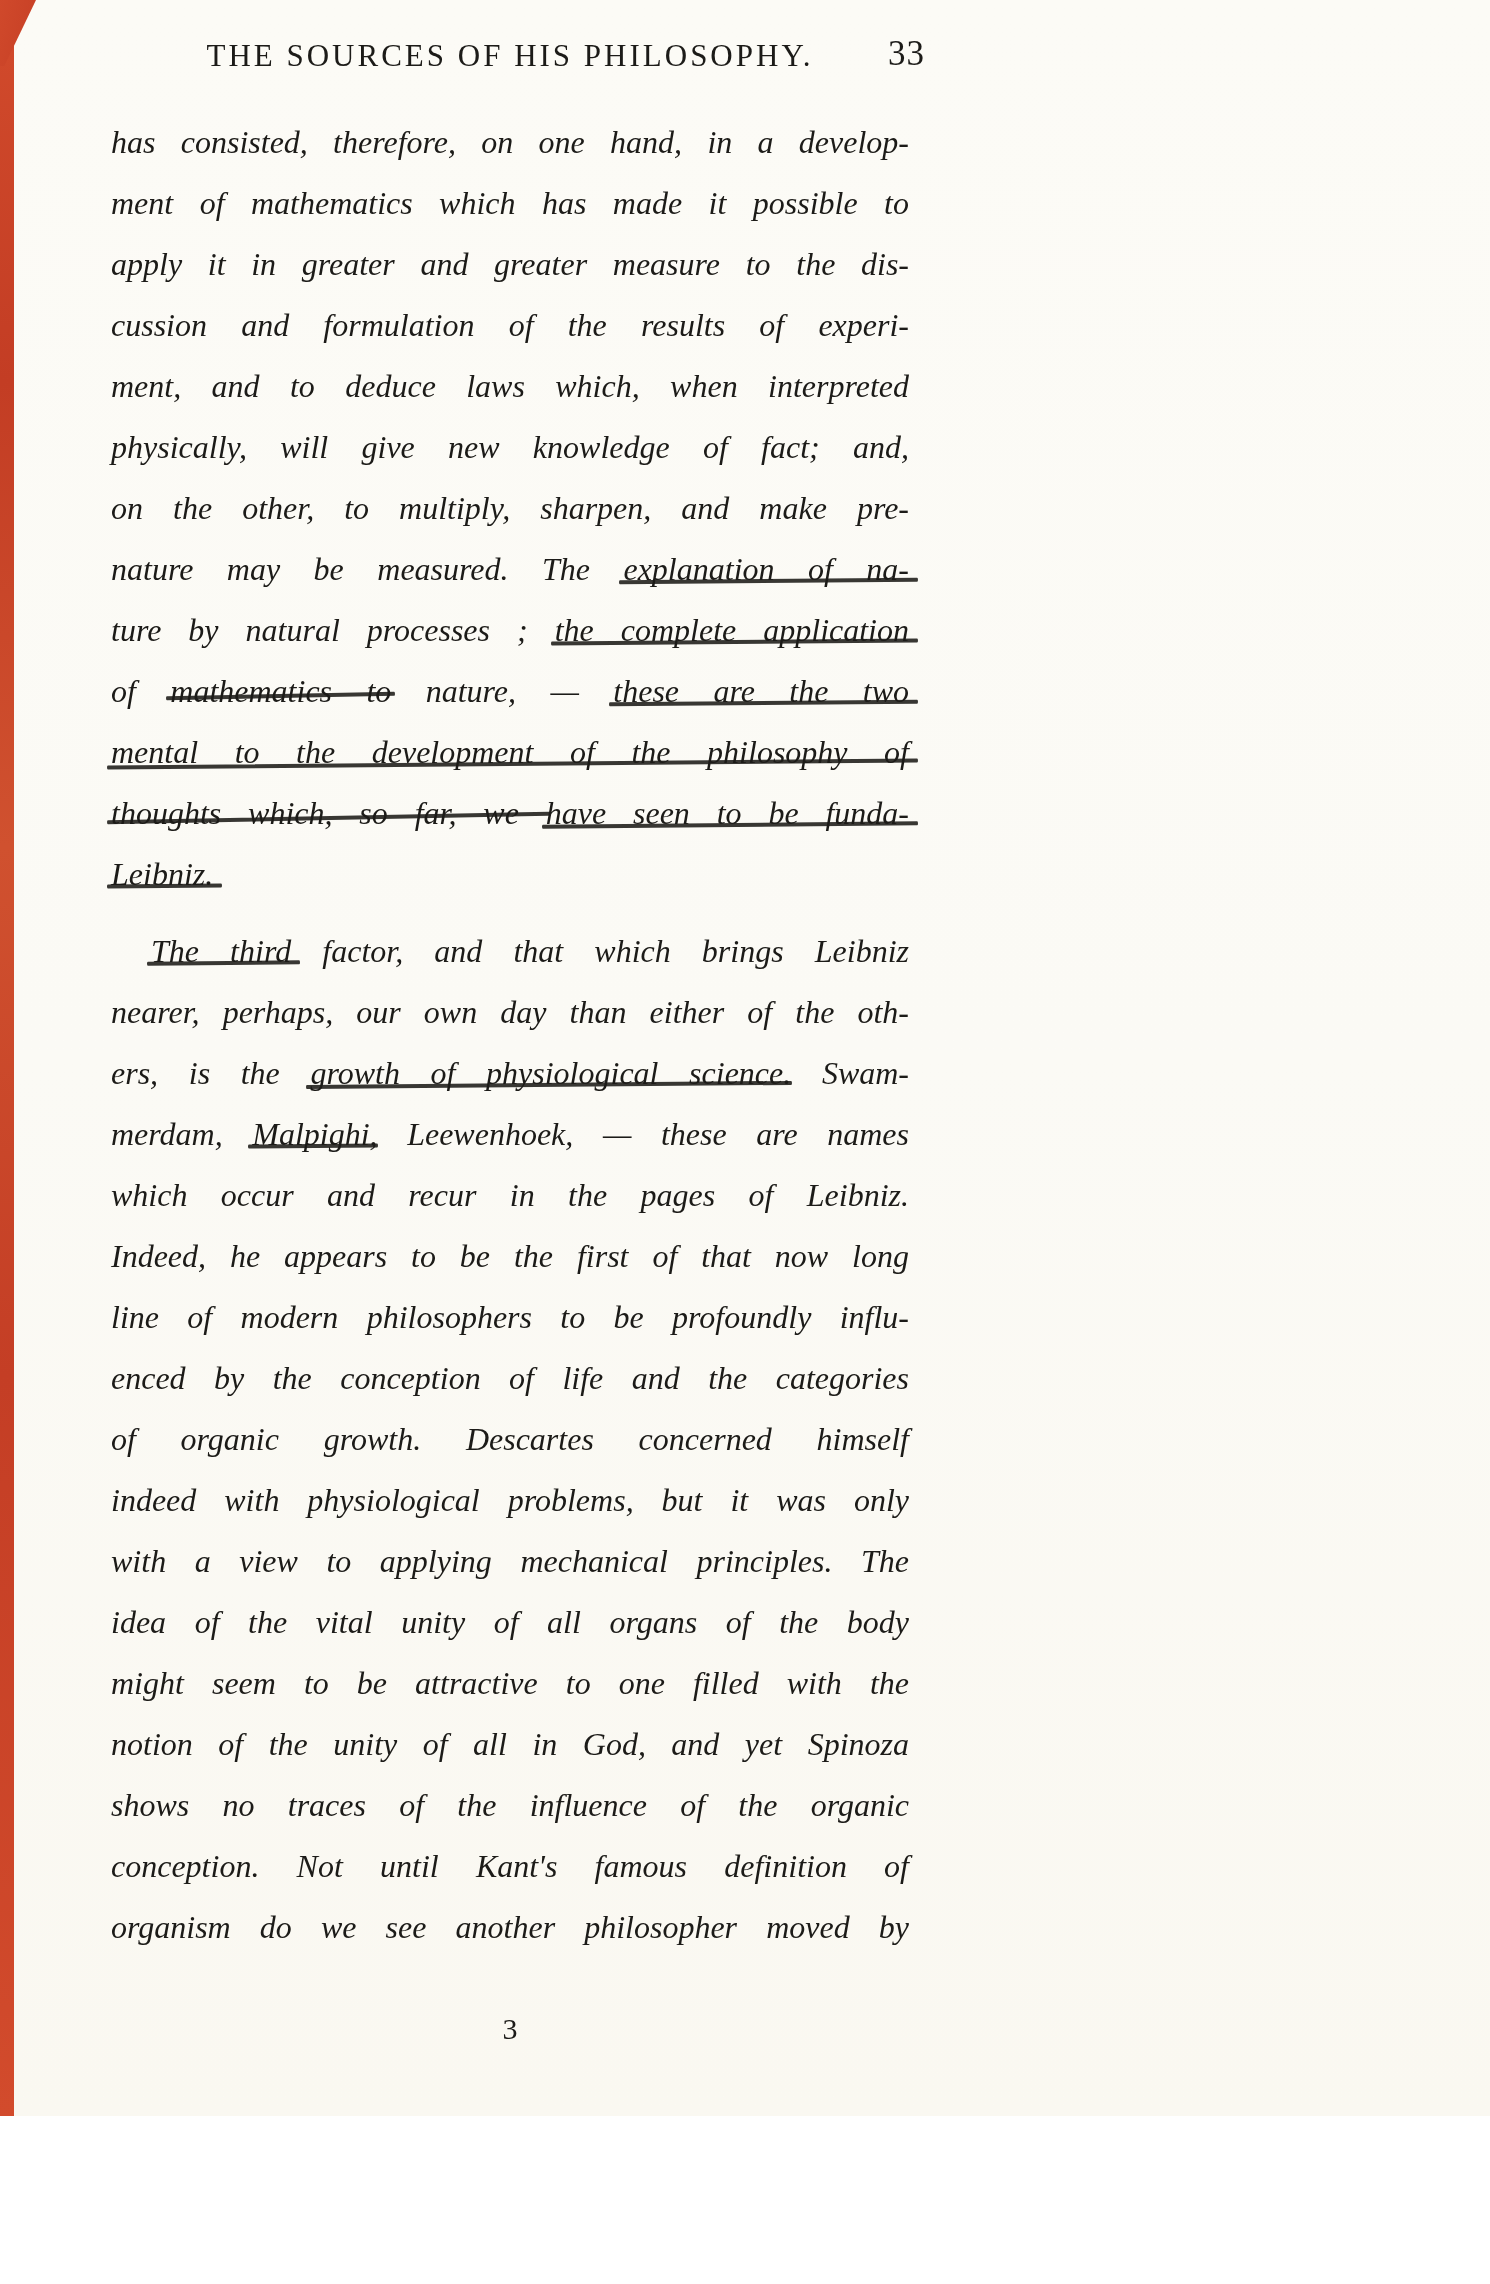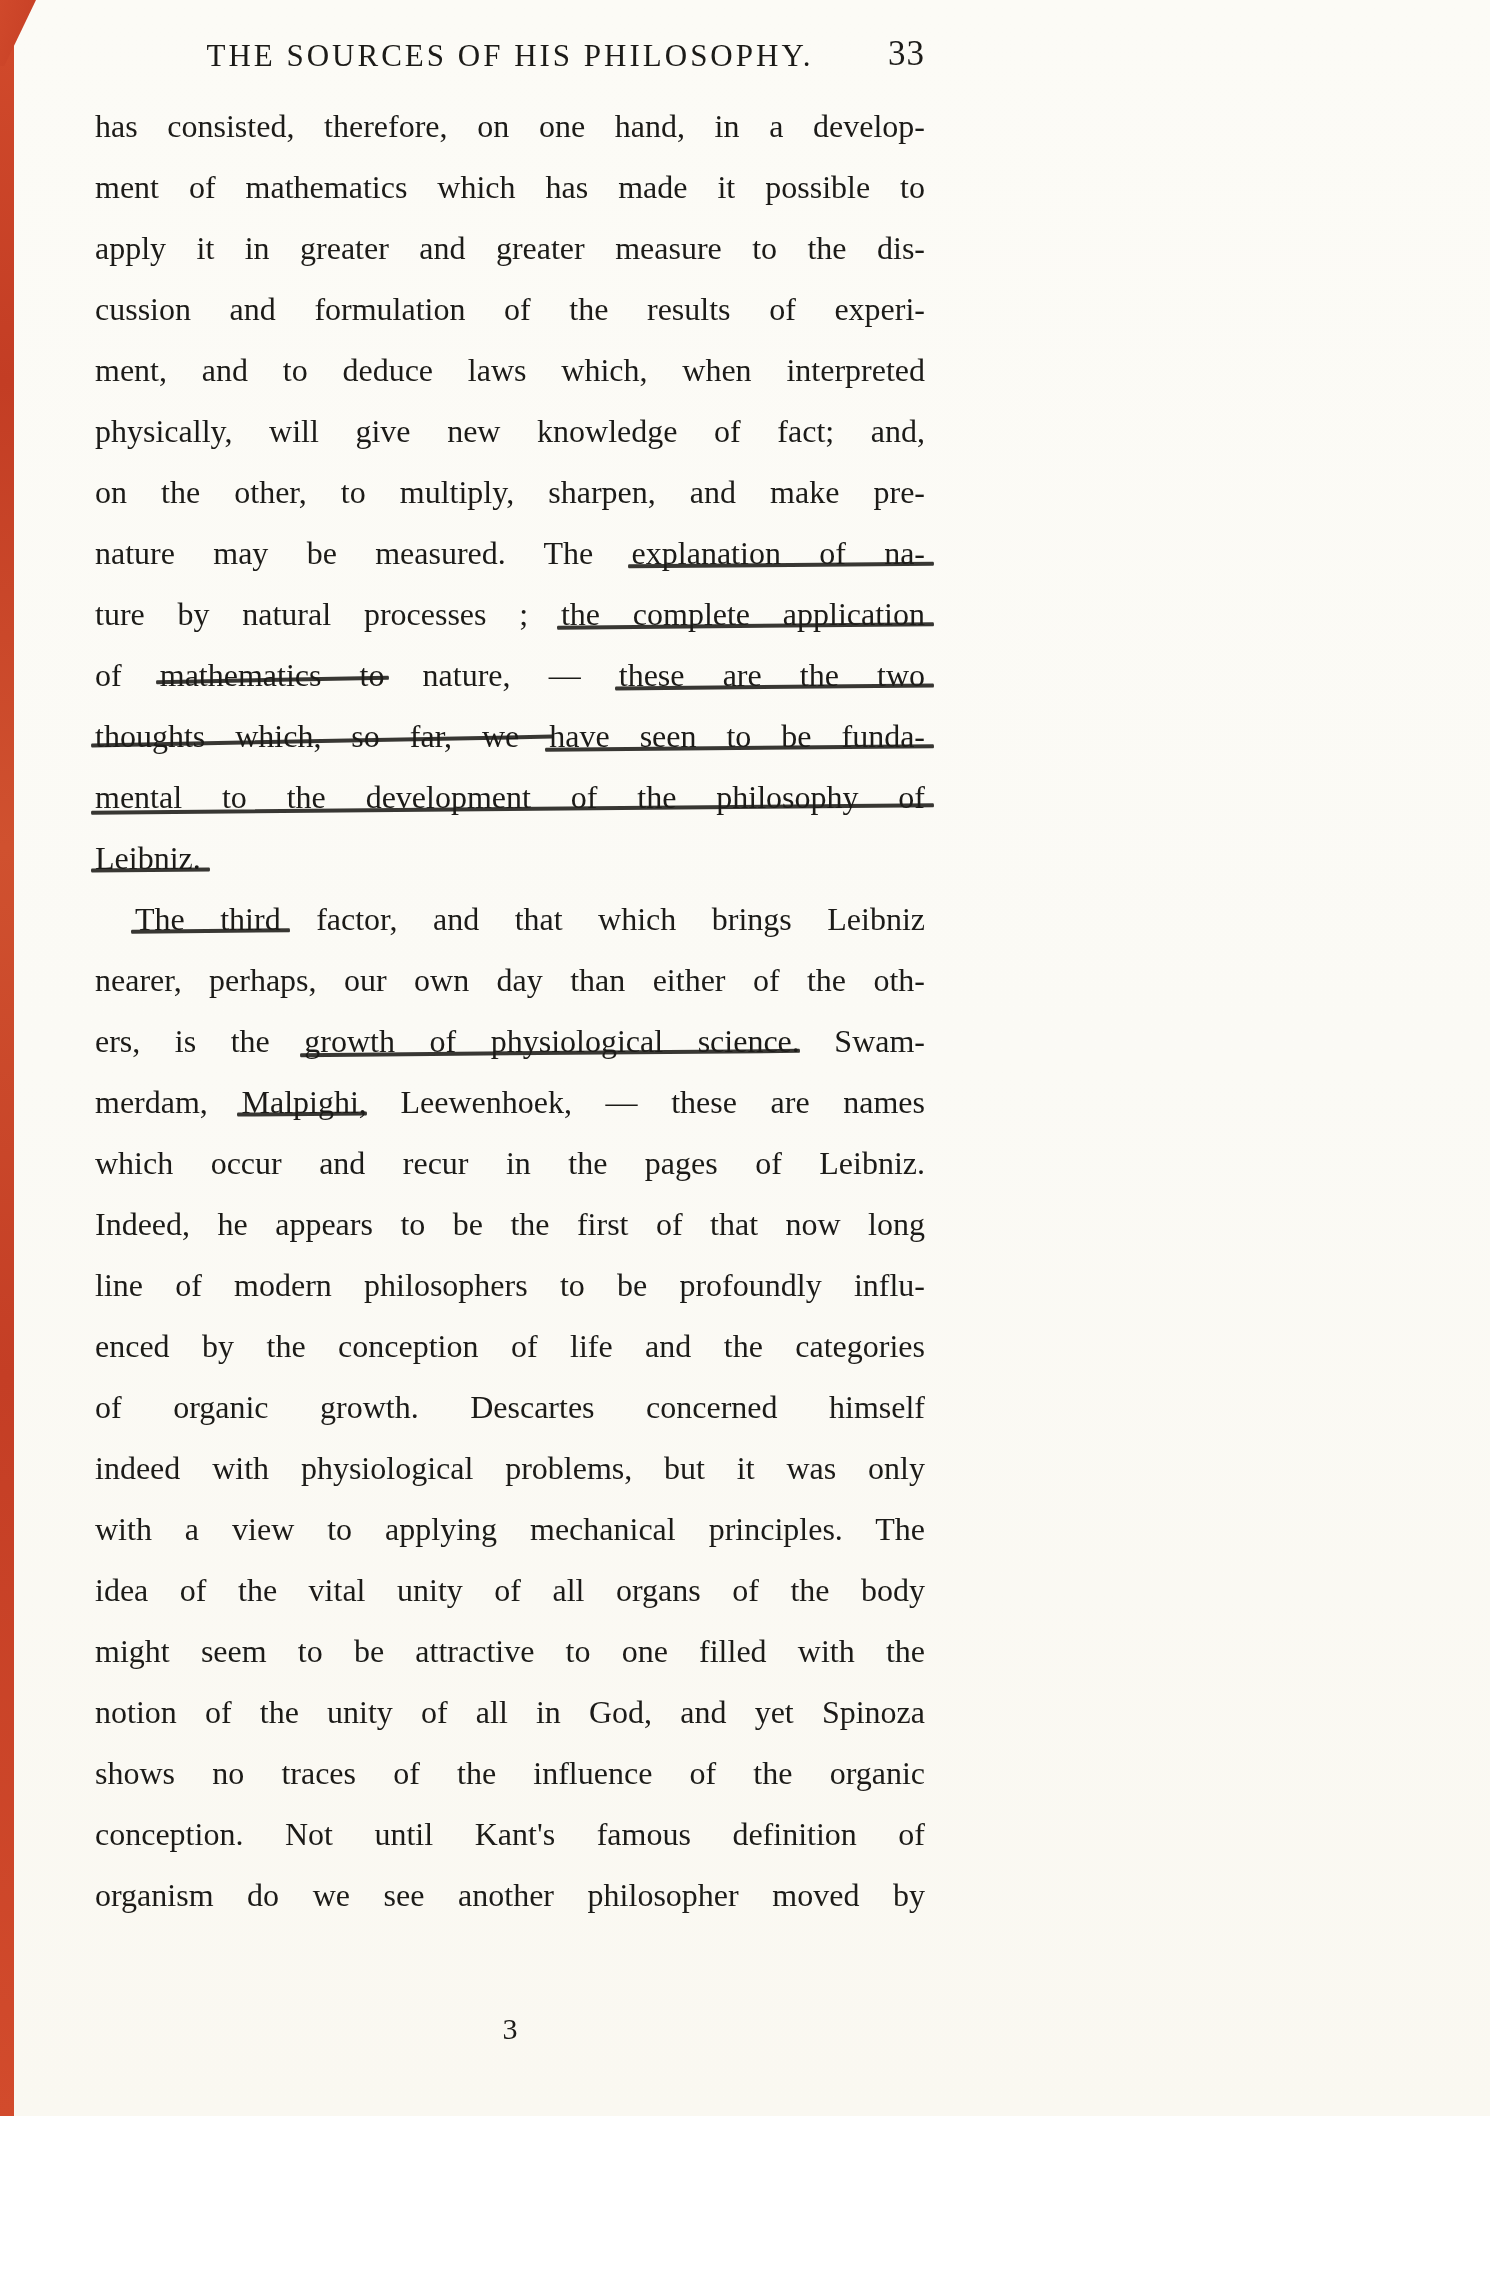--- a/index.html
+++ b/index.html
@@ -57,21 +57,21 @@
     font-size: 35px;
     letter-spacing: 1px;
   }
 
   .text-block {
     position: absolute;
     top: 96px; left: 95px;
     width: 830px;
     font-size: 32px;
   }
-  .paragraph { margin: 0; }
+  .paragraph { margin: 16px; font-style: italic; }
   .line {
     height: 61px;
     line-height: 61px;
     text-align: justify;
     text-align-last: justify;
   }
   .line-noju { text-align-last: left; }
   .line-indent { text-indent: 40px; }
 
   
@@ -123,22 +123,22 @@
         <div class="line"><span>has consisted, therefore, on one hand, in a develop-</span></div>
         <div class="line"><span>ment of mathematics which has made it possible to</span></div>
         <div class="line"><span>apply it in greater and greater measure to the dis-</span></div>
         <div class="line"><span>cussion and formulation of the results of experi-</span></div>
         <div class="line"><span>ment, and to deduce laws which, when interpreted</span></div>
         <div class="line"><span>physically, will give new knowledge of fact; and,</span></div>
         <div class="line"><span>on the other, to multiply, sharpen, and make pre-</span></div>
         <div class="line"><span>nature may be measured. The </span><span class="mark-u">explanation of na-</span></div>
         <div class="line"><span>ture by natural processes ; </span><span class="mark-u">the complete application</span></div>
         <div class="line"><span>of </span><span class="mark-s">mathematics to</span><span> nature, — </span><span class="mark-u">these are the two</span></div>
+        <div class="line"><span class="mark-u">mental to the development of the philosophy of</span></div>
         <div class="line"><span class="mark-s">thoughts which, so far, we </span><span class="mark-u">have seen to be funda-</span></div>
-        <div class="line"><span class="mark-u">mental to the development of the philosophy of</span></div>
         <div class="line line-noju"><span class="mark-u">Leibniz.</span></div>
       </div>
       <div class="paragraph">
         <div class="line line-indent"><span class="mark-u">The third</span><span> factor, and that which brings Leibniz</span></div>
         <div class="line"><span>nearer, perhaps, our own day than either of the oth-</span></div>
         <div class="line"><span>ers, is the </span><span class="mark-u">growth of physiological science</span><span>. Swam-</span></div>
         <div class="line"><span>merdam, </span><span class="mark-u">Malpighi</span><span>, Leewenhoek, — these are names</span></div>
         <div class="line"><span>which occur and recur in the pages of Leibniz.</span></div>
         <div class="line"><span>Indeed, he appears to be the first of that now long</span></div>
         <div class="line"><span>line of modern philosophers to be profoundly influ-</span></div>

